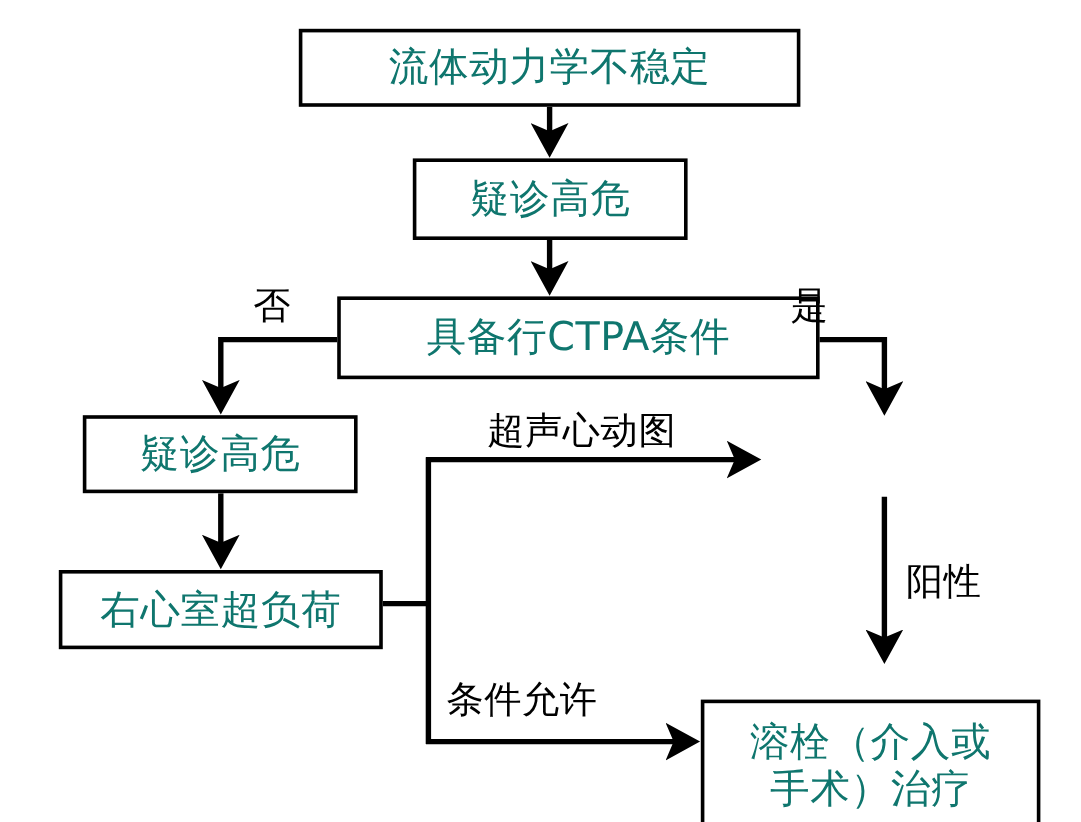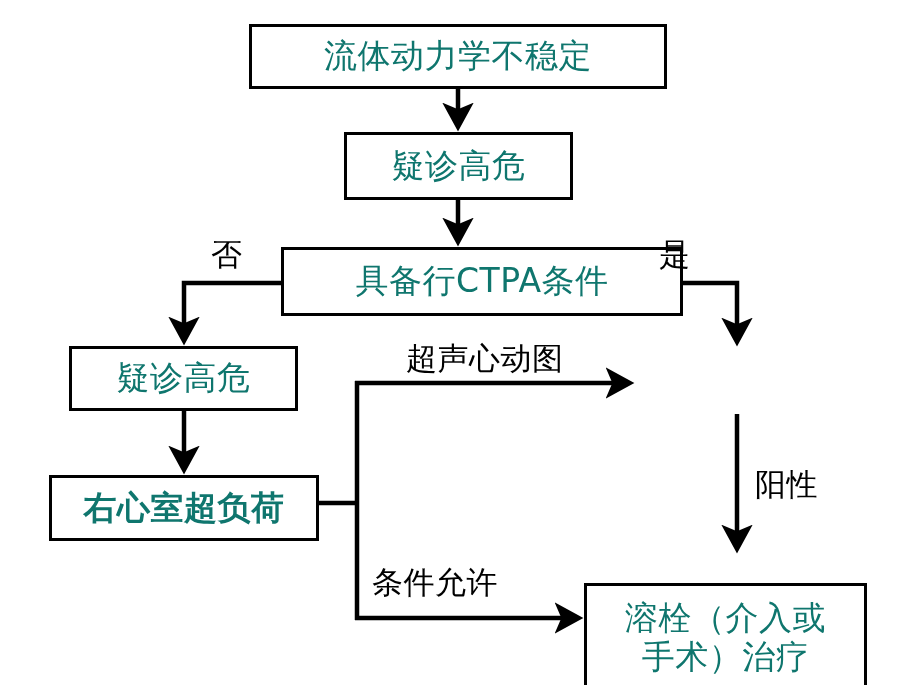--- a/index.html
+++ b/index.html
@@ -49,21 +49,21 @@
     z-index: 4;
     background: transparent;
     letter-spacing: 0.5px;
   }
 
   
   #node-hemodynamic-instability { left: 249px;  top: 24px;  width: 418px; height: 65px;  font-size: 33px; }
   #node-suspected-high-risk     { left: 344px;  top: 132px; width: 229px; height: 68px;  font-size: 33px; }
   #node-ctpa-eligible           { left: 281px;  top: 247px; width: 402px; height: 69px;  font-size: 33px; }
   #node-echocardiogram          { left: 69px;   top: 346px; width: 229px; height: 65px;  font-size: 33px; }
-  #node-rv-overload             { left: 49px;   top: 475px; width: 270px; height: 66px;  font-size: 33px; font-weight: bold; }
+  #node-rv-overload             { left: 49px;   top: 475px; width: 270px; height: 66px;  font-size: 33px; }
   #node-ctpa                    { left: 635px;  top: 347px; width: 232px; height: 67px;  font-size: 33px; }
   #node-thrombolysis            { left: 584px;  top: 554px; width: 283px; height: 109px; font-size: 33px; margin-top: 29px; }
 
   
   #label-no            { left: 211px; top: 234px; font-size: 31px; }
   #label-yes           { left: 659px; top: 234px; font-size: 31px; }
   #label-allowed       { left: 406px; top: 338px; font-size: 31px; }
   #label-not-allowed   { left: 372px; top: 562px; font-size: 31px; }
   #label-positive      { left: 755px; top: 464px; font-size: 31px; text-align: center; }
 </style>

